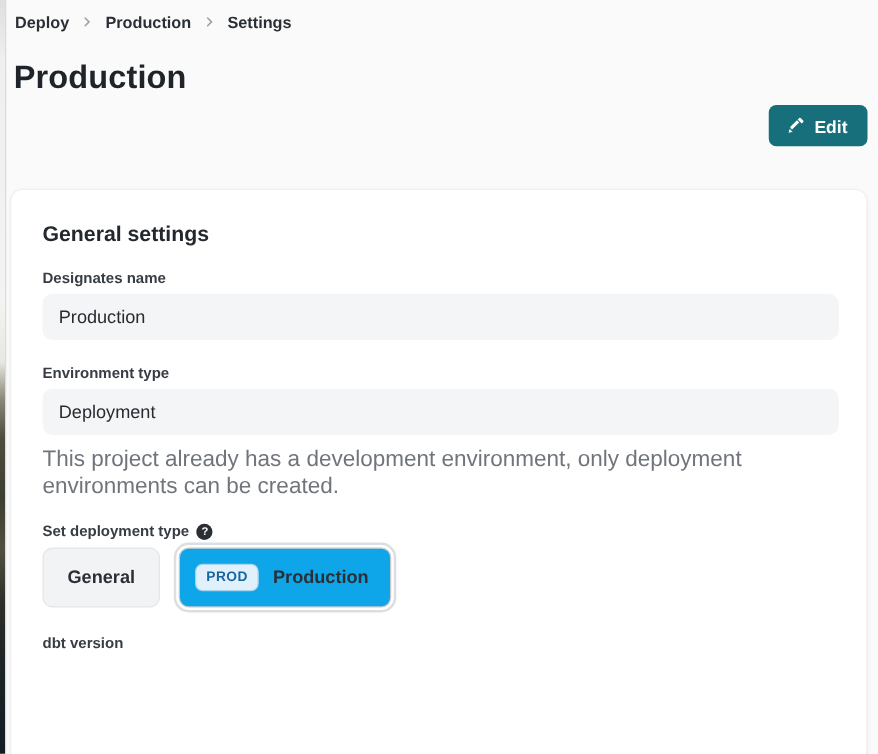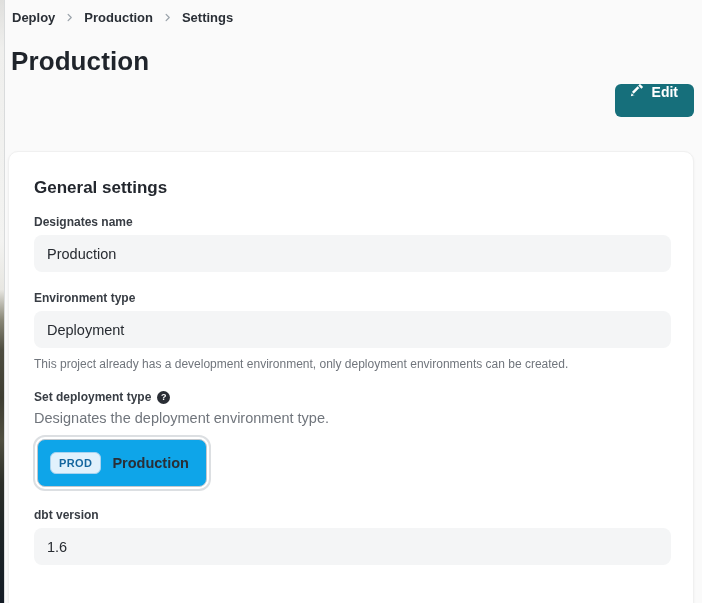--- a/index.html
+++ b/index.html
@@ -31,21 +31,21 @@
   .crumb-sep { display: flex; align-items: center; }
 
   
   .page-title {
     margin: 21px 0 0 11px;
     font-size: 26px; font-weight: 700; color: #1f242b;
     letter-spacing: 0.1px;
   }
   .edit-row { display: flex; justify-content: flex-end; margin: 7px 8px 0 0; }
   .edit-btn {
-    display: flex; align-items: flex-start; gap: 9px;
+    display: flex; align-items: center; gap: 9px;
     height: 33px; padding: 0 16px 0 14px;
     background: #166f7b; color: #ffffff;
     border: none; border-radius: 6px;
     font-family: "Liberation Sans", sans-serif;
     font-size: 14px; font-weight: 700;
     cursor: pointer;
   }
 
   
   .card {
@@ -71,21 +71,21 @@
     background: #f4f5f6;
     border: none; border-radius: 8px;
     padding: 0 13px;
     font-family: "Liberation Sans", sans-serif;
     font-size: 14.5px; color: #272b31;
     display: flex; align-items: center;
   }
   .field { margin-bottom: 19px; }
   .help-text {
     margin-top: 9px;
-    font-size: 12px; color: #70757c;
+    font-size: 18px; color: #70757c;
   }
   .section-desc {
     font-size: 14.5px; color: #70757c;
     margin: 1px 0 13px 0;
   }
   .help-icon {
     width: 13px; height: 13px; border-radius: 50%;
     background: #2a2e35; color: #ffffff;
     font-size: 9px; font-weight: 700;
     display: inline-flex; align-items: center; justify-content: center;
@@ -169,29 +169,28 @@
       <div class="field-label">Environment type</div>
       <div class="text-input">Deployment</div>
       <div class="help-text">This project already has a development environment, only deployment environments can be created.</div>
     </div>
 
     <div>
       <div class="field-label">
         <span>Set deployment type</span>
         <span class="help-icon"></span>
       </div>
-      <div class="section-desc">Designates the deployment environment type.</div>
       <div class="toggle-row">
+        <button class="toggle-btn">General</button>
         <button class="toggle-btn selected">
           <span class="prod-badge">PROD</span>
           <span>Production</span>
         </button>
       </div>
     </div>
 
     <div class="field">
       <div class="field-label">dbt version</div>
-      <div class="text-input">1.6</div>
     </div>
 
   </section>
 
 </div>
 
 </body></html>

